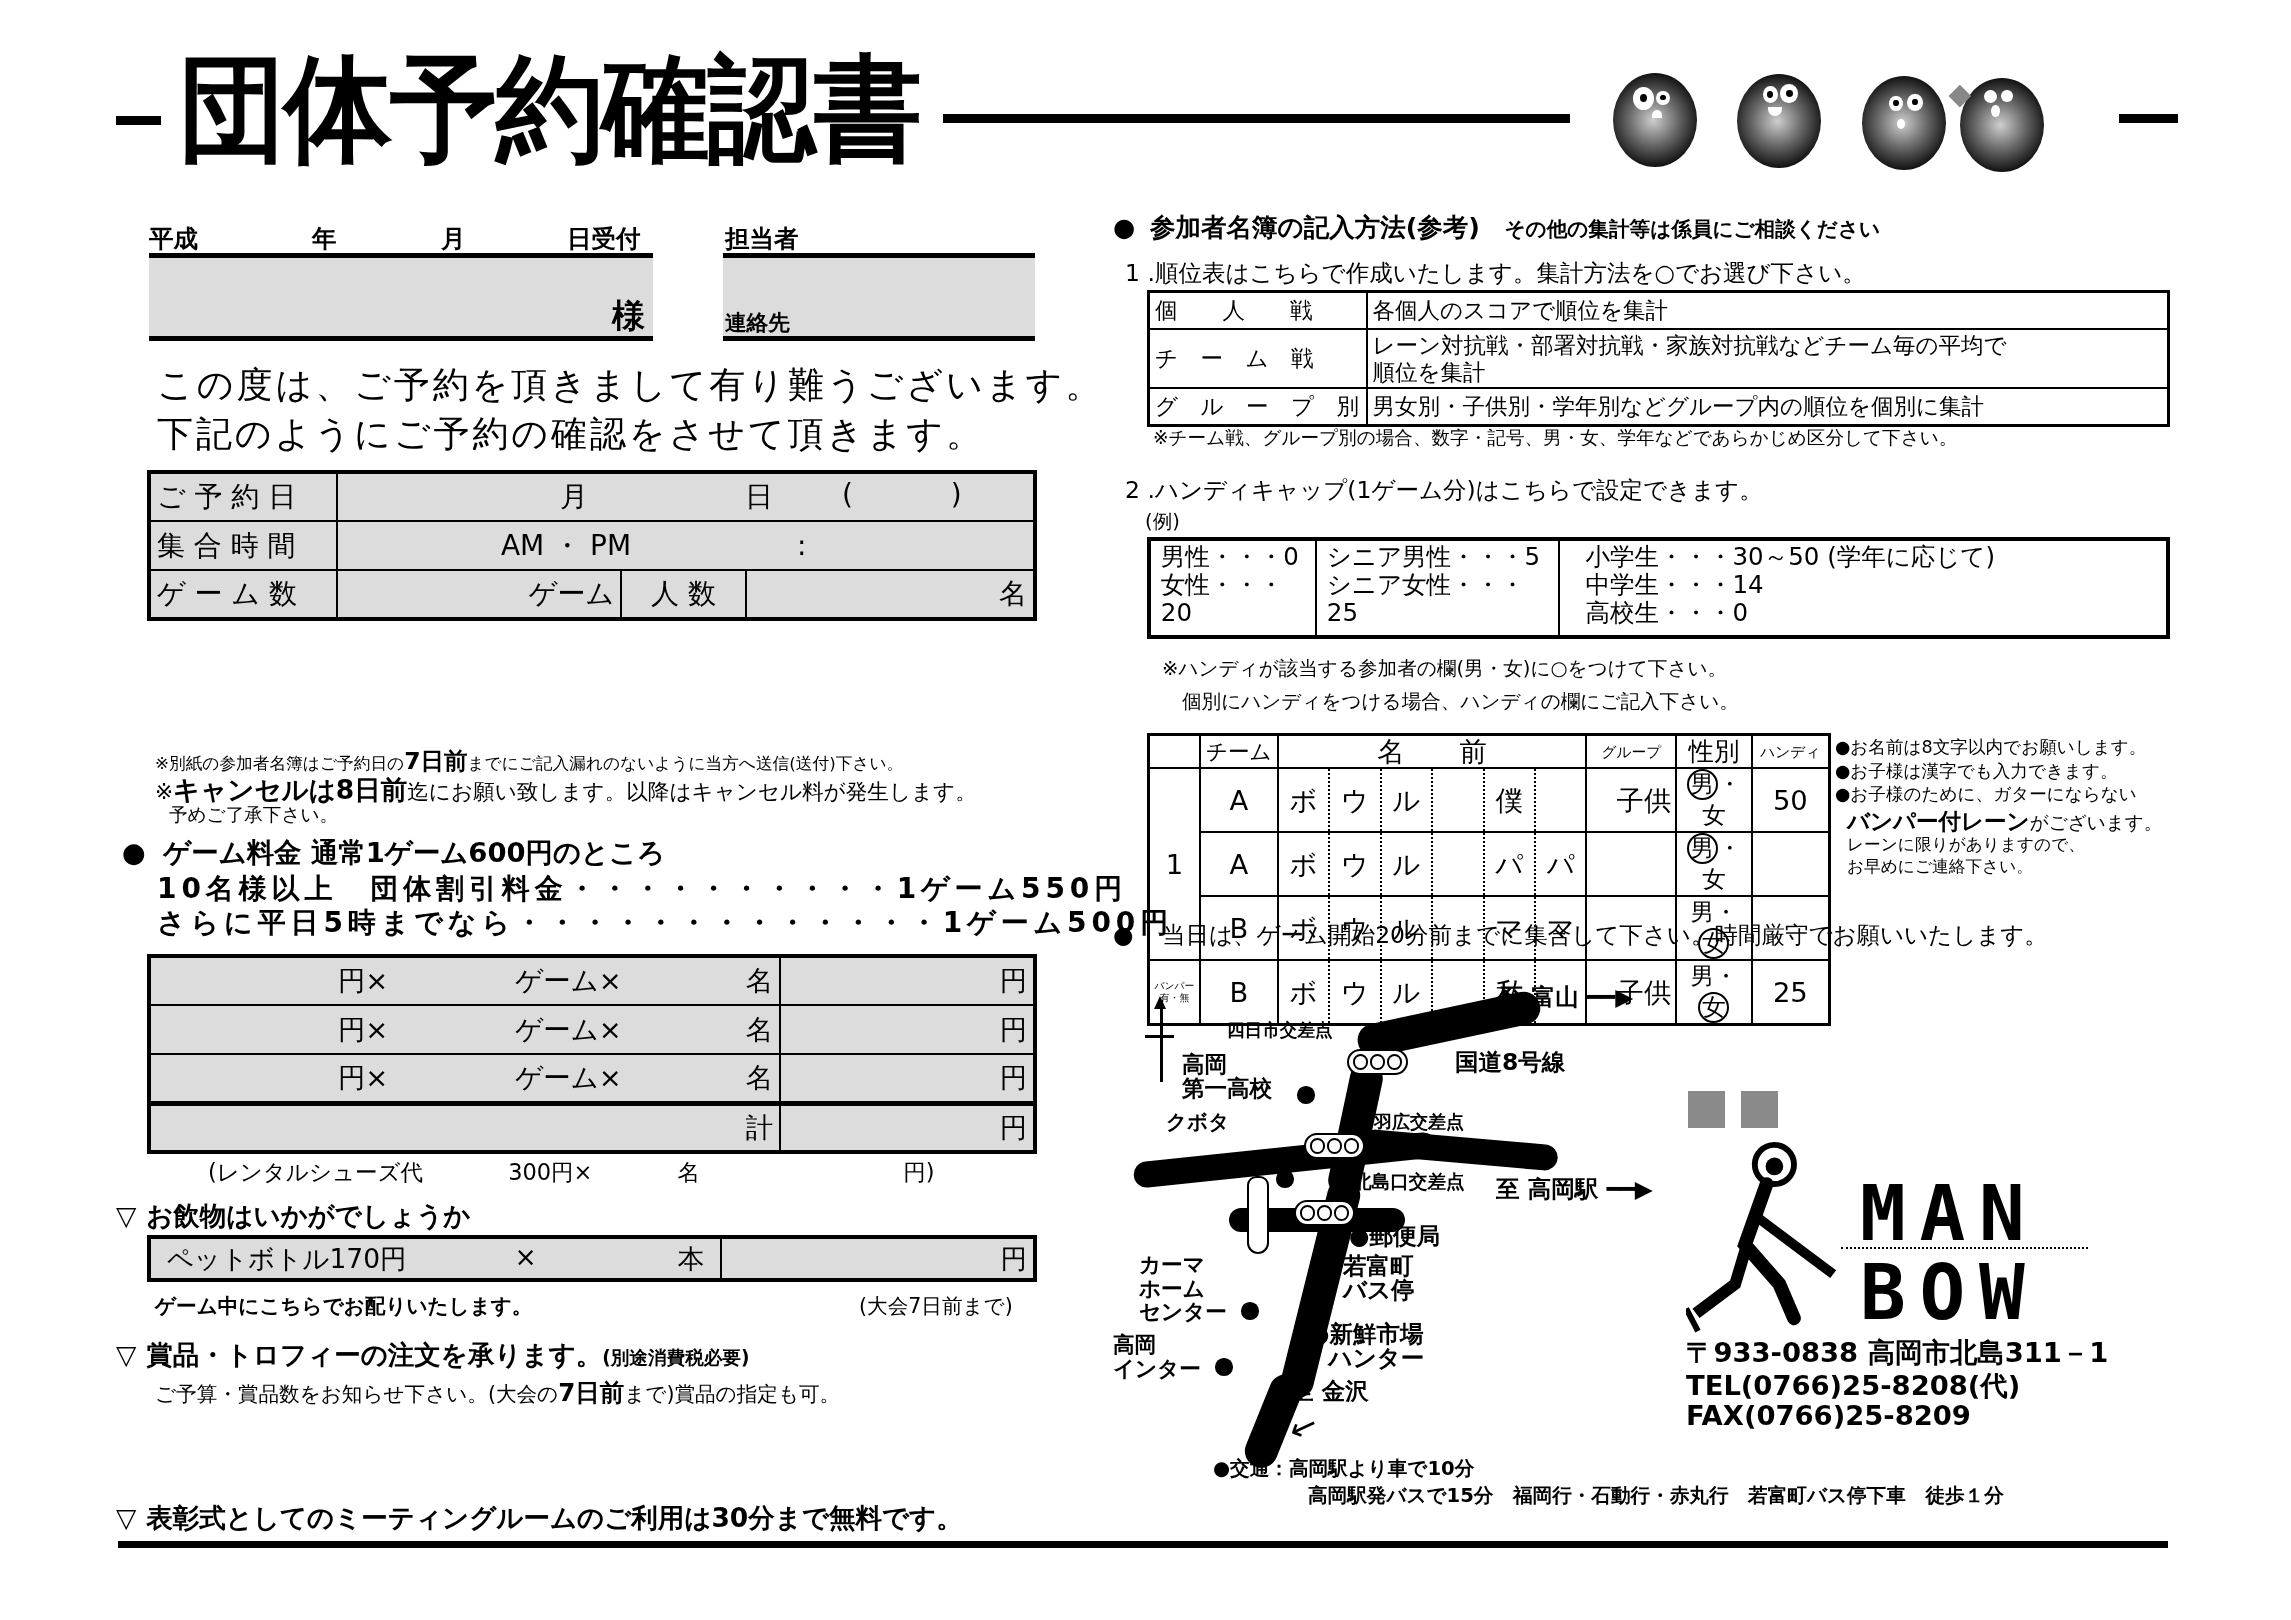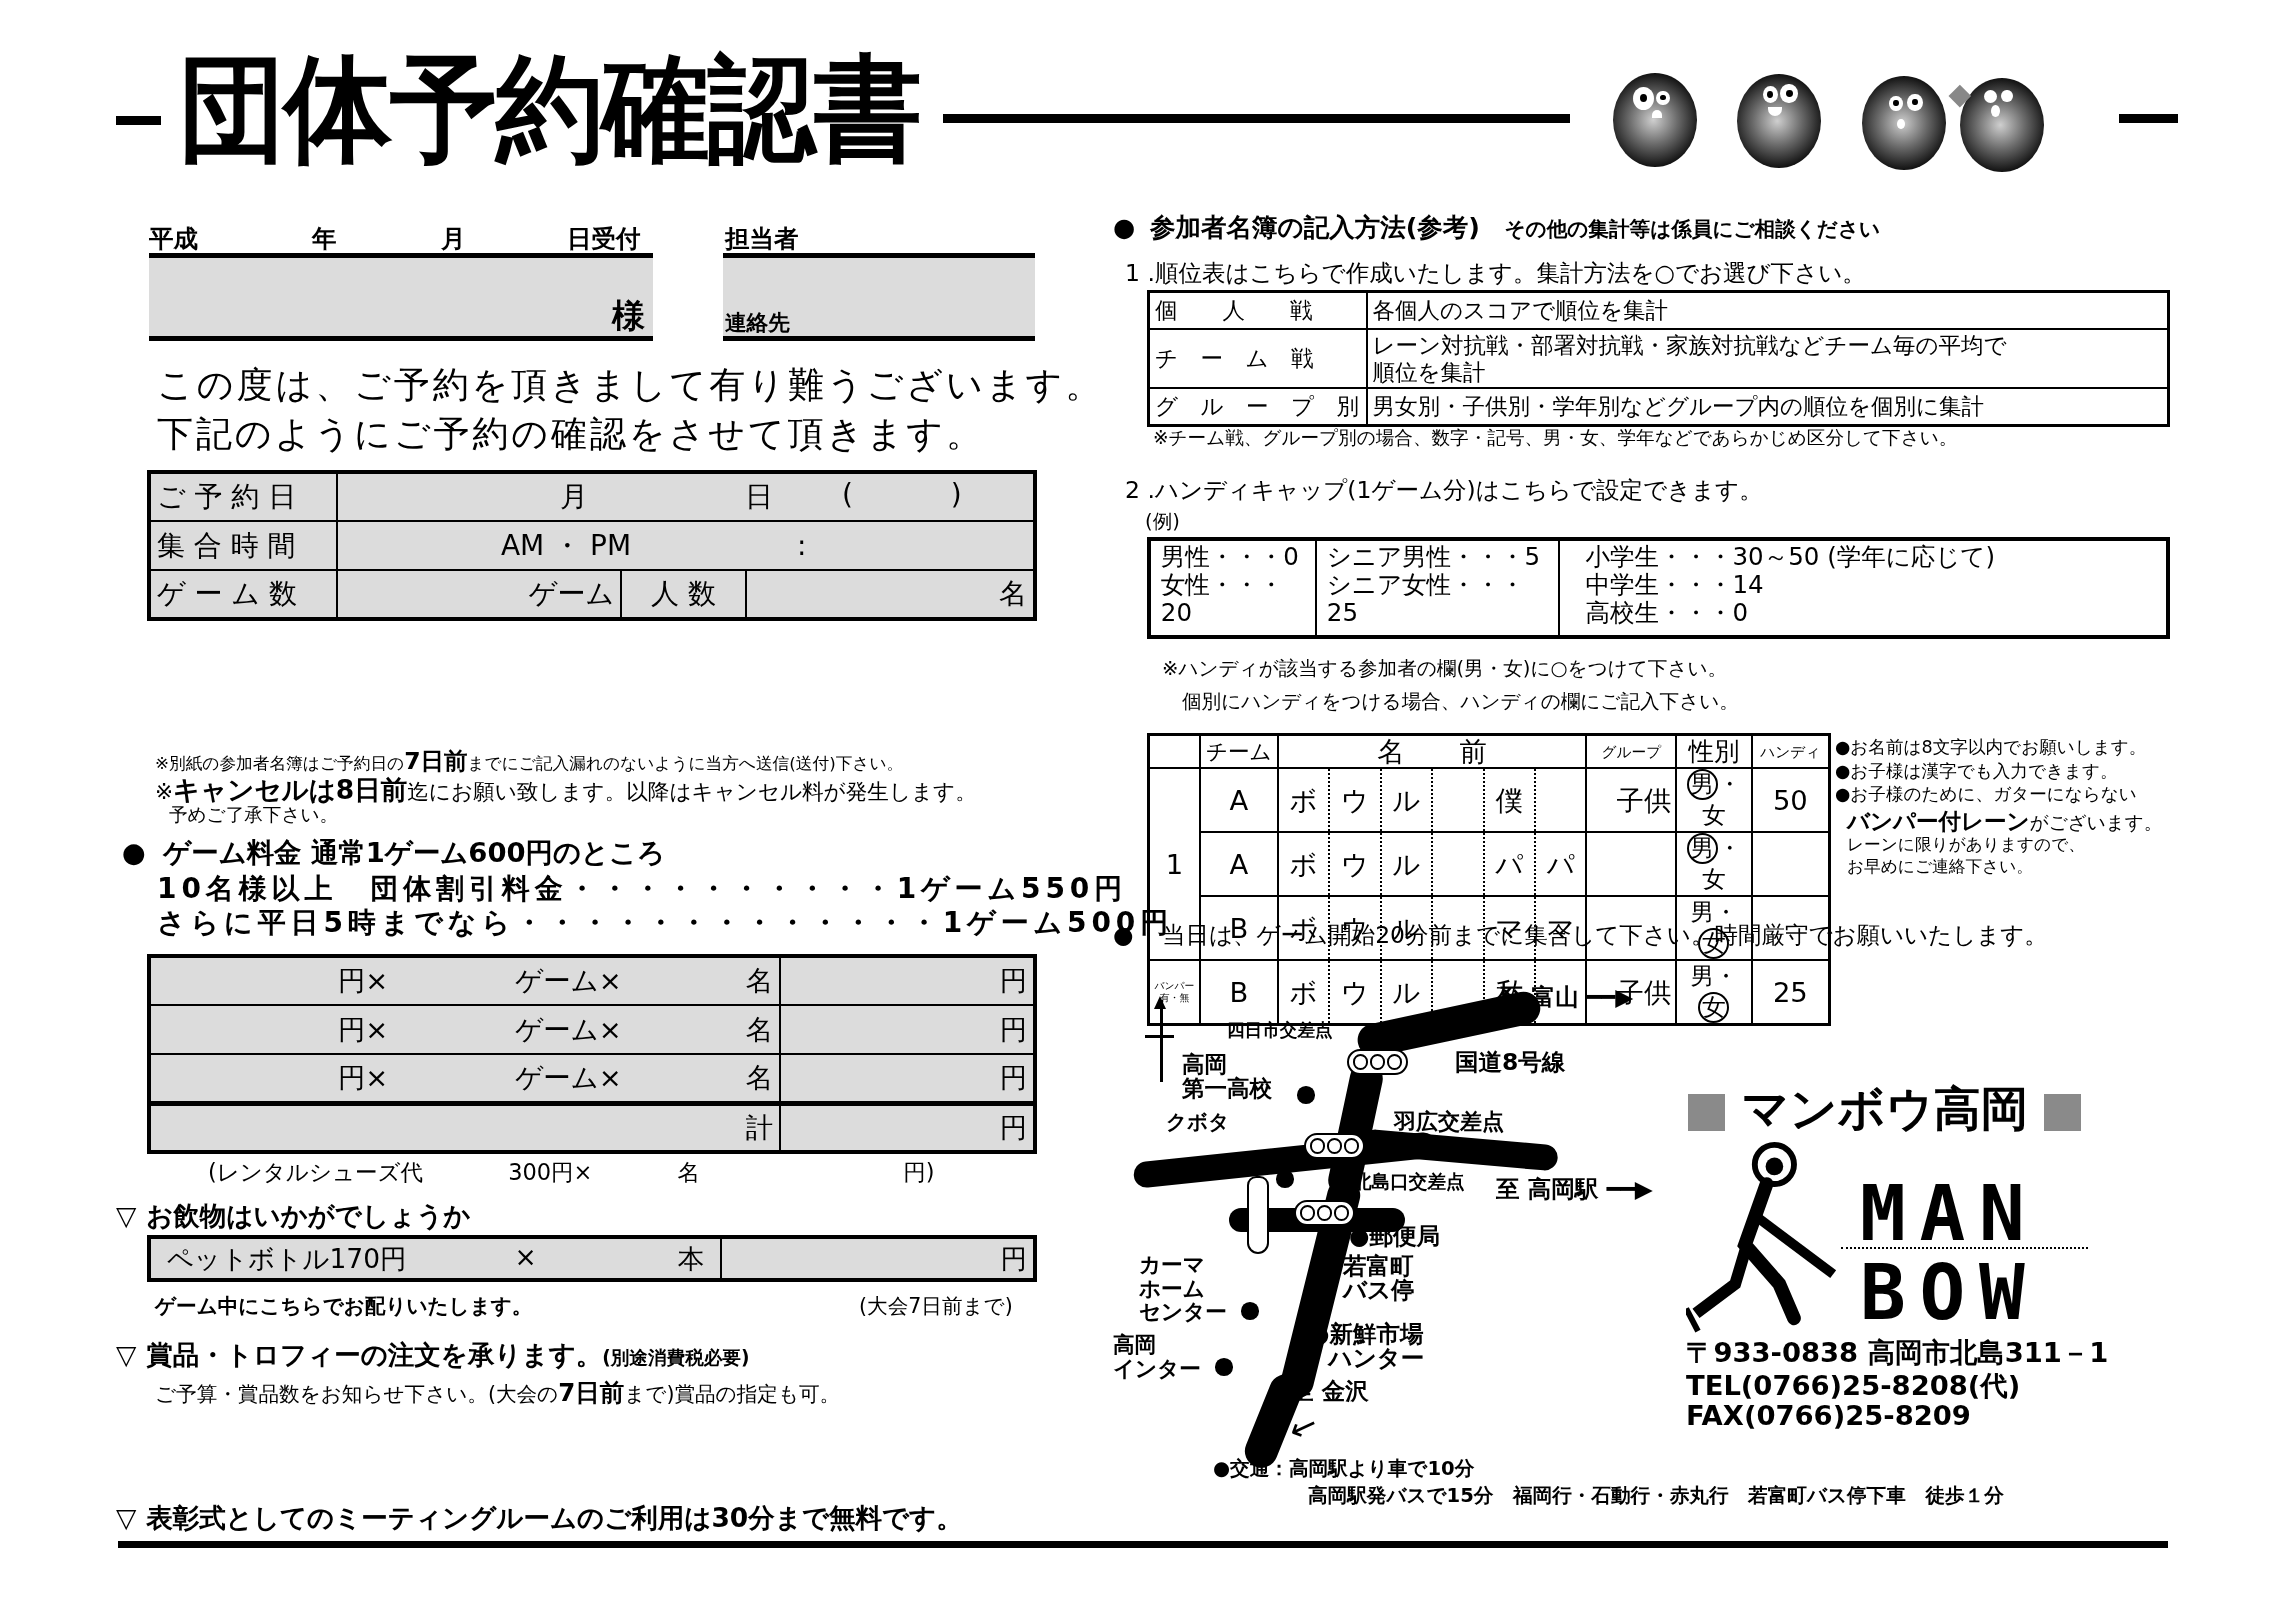--- a/index.html
+++ b/index.html
@@ -421,21 +421,21 @@
   <div class="dotmark" style="left:1215px;top:1358px;"></div>
 
   <div class="mlabel" style="left:1500px;top:986px;font-size:23.5px;"><span>至 富山</span> <span style="font-weight:bold;">━━▶</span></div>
   <div class="mlabel" style="left:1227px;top:1019px;font-size:17.6px;">四日市交差点</div>
   <div class="mlabel" style="left:1455px;top:1051px;font-size:23.5px;">国道8号線</div>
   <div class="mlabel" style="left:1182px;top:1053px;font-size:22.5px;">
       <div>高岡</div>
       <div>第一高校</div>
     </div>
   <div class="mlabel" style="left:1166px;top:1111px;font-size:20.6px;">クボタ</div>
-  <div class="mlabel" style="left:1374px;top:1110px;font-size:22px;padding-left:20px;">羽広交差点</div>
+  <div class="mlabel" style="left:1374px;top:1110px;font-size:18px;">羽広交差点</div>
   <div class="mlabel" style="left:1353px;top:1170px;font-size:18.6px;">北島口交差点</div>
   <div class="mlabel" style="left:1496px;top:1178px;font-size:23.5px;"><span>至 高岡駅</span> <span>━━▶</span></div>
   <div class="mlabel" style="left:1349px;top:1225px;font-size:23.5px;">●郵便局</div>
   <div class="mlabel" style="left:1343px;top:1255px;font-size:23.5px;">
       <div>若富町</div>
       <div>バス停</div>
     </div>
   <div class="mlabel" style="left:1139px;top:1253px;font-size:21.6px;">
       <div>カーマ</div>
       <div>ホーム</div>
@@ -451,21 +451,20 @@
     </div>
   <div class="mlabel" style="left:1290px;top:1380px;font-size:23.5px;">至 金沢</div>
   <div class="abs" style="left:1290px;top:1407px;font-size:33px;transform:rotate(20deg);">↙</div>
 
   <div class="mlabel" style="left:1213px;top:1457px;font-size:19.6px;">●交通：高岡駅より車で10分</div>
   <div class="mlabel" style="left:1308px;top:1484px;font-size:19.6px;">高岡駅発バスで15分　福岡行・石動行・赤丸行　若富町バス停下車　徒歩１分</div>
 </div>
 
 <div class="brand-jp">
   <span class="brand-sq"></span>
-  <span>マンボウ高岡</span>
   <span class="brand-sq"></span>
 </div>
 
 <svg class="abs" style="left:1686px;top:1137px;" width="167" height="196" viewBox="0 0 170 200">
   <circle cx="90" cy="28" r="20" fill="none" stroke="#000" stroke-width="6"></circle>
   <circle cx="90" cy="30" r="9" fill="#000"></circle>
   <path d="M82 48 L60 110 L95 150 L110 185" stroke="#000" stroke-width="14" fill="none" stroke-linecap="round"></path>
   <path d="M70 80 L150 140" stroke="#000" stroke-width="10" fill="none"></path>
   <path d="M62 110 L50 150 L10 180" stroke="#000" stroke-width="12" fill="none"></path>
   <path d="M0 175 L12 198" stroke="#000" stroke-width="6"></path>

